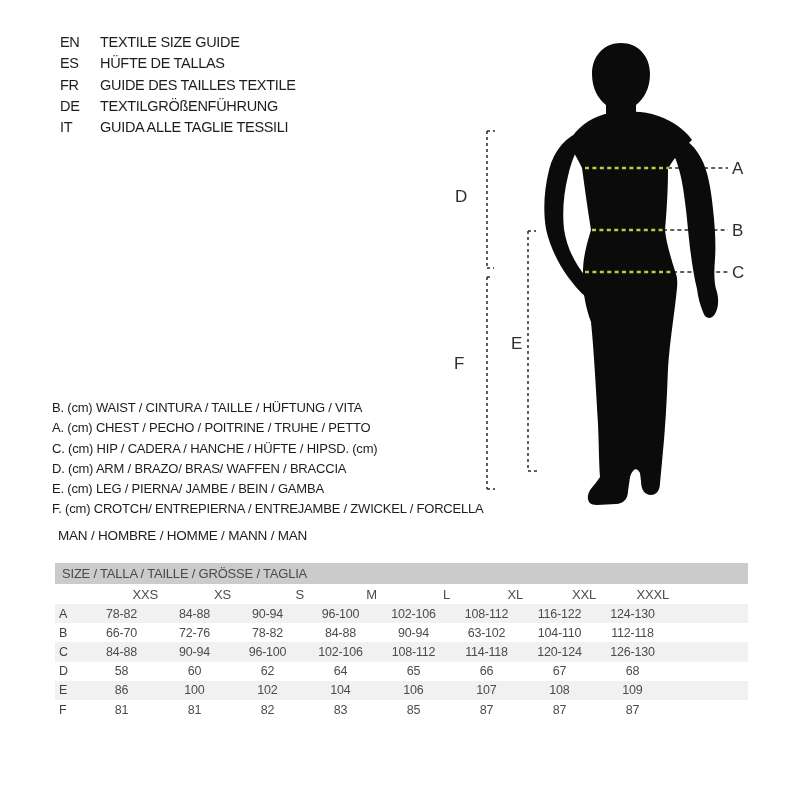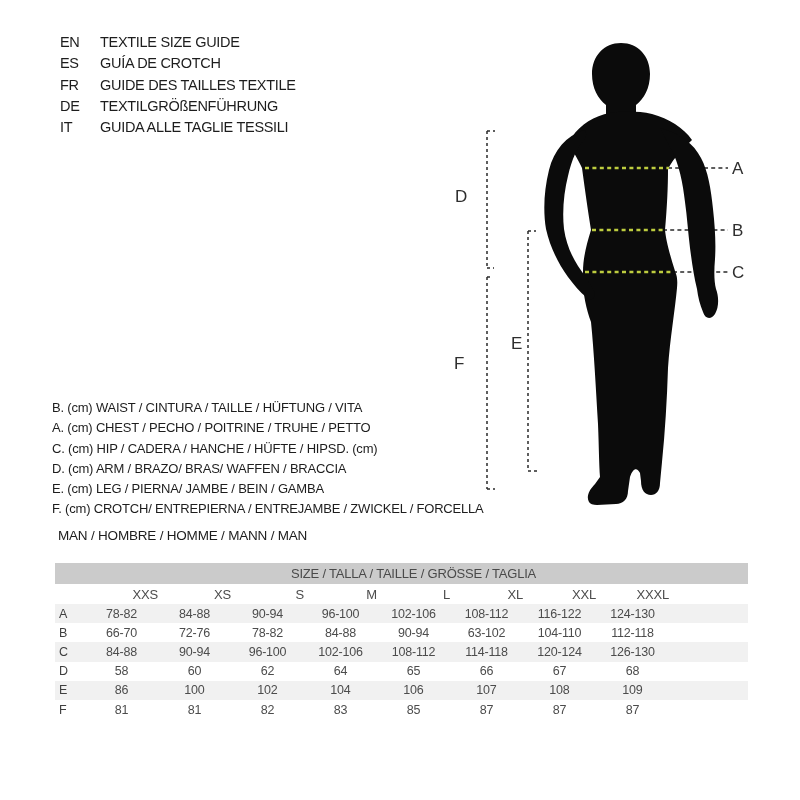--- a/index.html
+++ b/index.html
@@ -34,39 +34,39 @@
   .size-table-wrap{left:55px;top:563px;width:693px;}
   table.size-table{
     border-collapse:collapse;table-layout:fixed;width:693px;
     font-size:12.5px;color:#4c4c4c;letter-spacing:-0.2px;
   }
   table.size-table td,table.size-table th{
     padding:0;font-weight:400;text-align:center;vertical-align:middle;
     height:19.2px;overflow:hidden;white-space:nowrap;
   }
   .size-table .table-title-cell{
-    background:#cbcbcb;text-align:center;padding-left:24px;
+    background:#cbcbcb;text-align:left;padding-left:7px;
     height:21px;font-size:13px;color:#4a4a4a;
   }
   .size-table .size-row td{height:20px;font-size:13px;text-align:right;}
   .size-table td.rowlabel{text-align:left;padding-left:4px;color:#3f3f3f;}
   .size-table tr.stripe{background:#f1f1f1;}
 
   
   .figure-svg{left:440px;top:20px;}
   .marker-text{font-family:"Liberation Sans",sans-serif;font-size:17px;fill:#2e2e2e;}
 </style>
 </head>
 <body>
 
 <div class="abs title-block">
   <span>EN</span>
   <span>TEXTILE SIZE GUIDE</span>
   <span>ES</span>
-  <span>GUÍA DE CROTCH</span>
+  <span>HÜFTE DE TALLAS</span>
   <span>FR</span>
   <span>GUIDE DES TAILLES TEXTILE</span>
   <span>DE</span>
   <span>TEXTILGRÖßENFÜHRUNG</span>
   <span>IT</span>
   <span>GUIDA ALLE TAGLIE TESSILI</span>
 </div>
 
 <svg class="abs figure-svg" width="360" height="500" viewBox="440 20 360 500" xmlns="http://www.w3.org/2000/svg">
 

